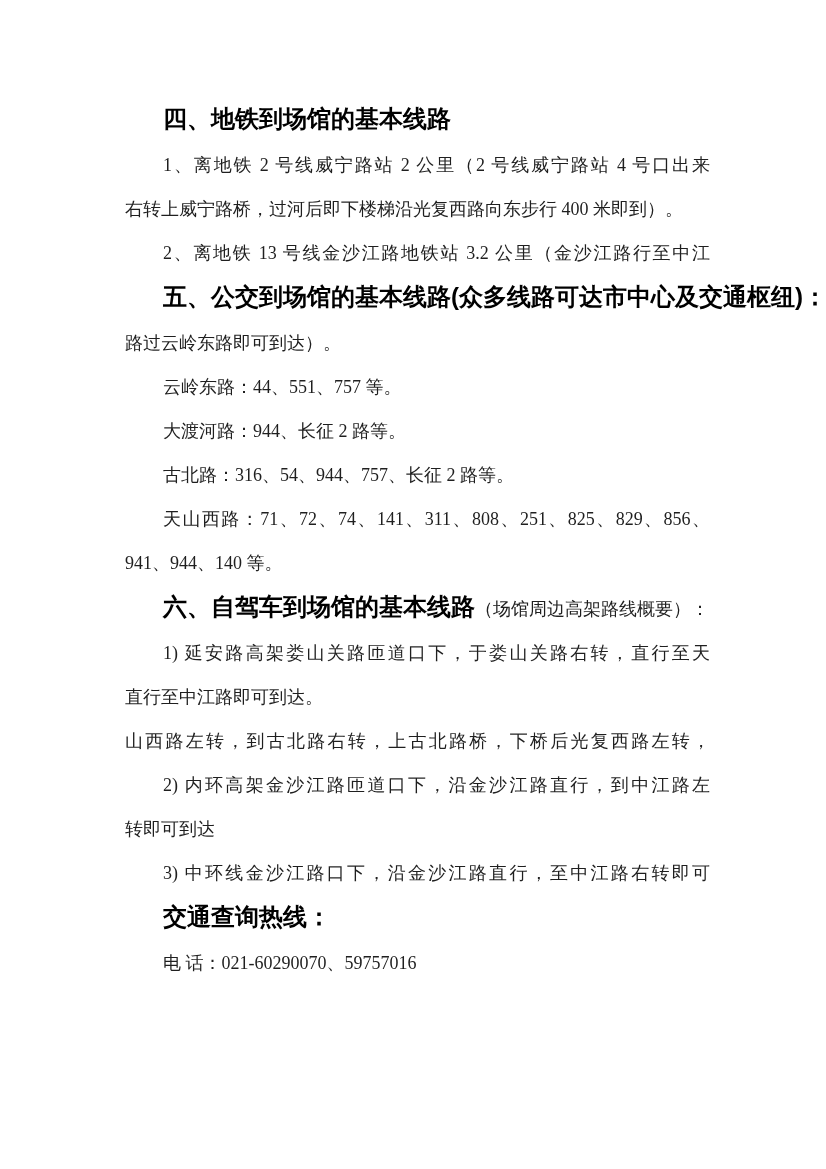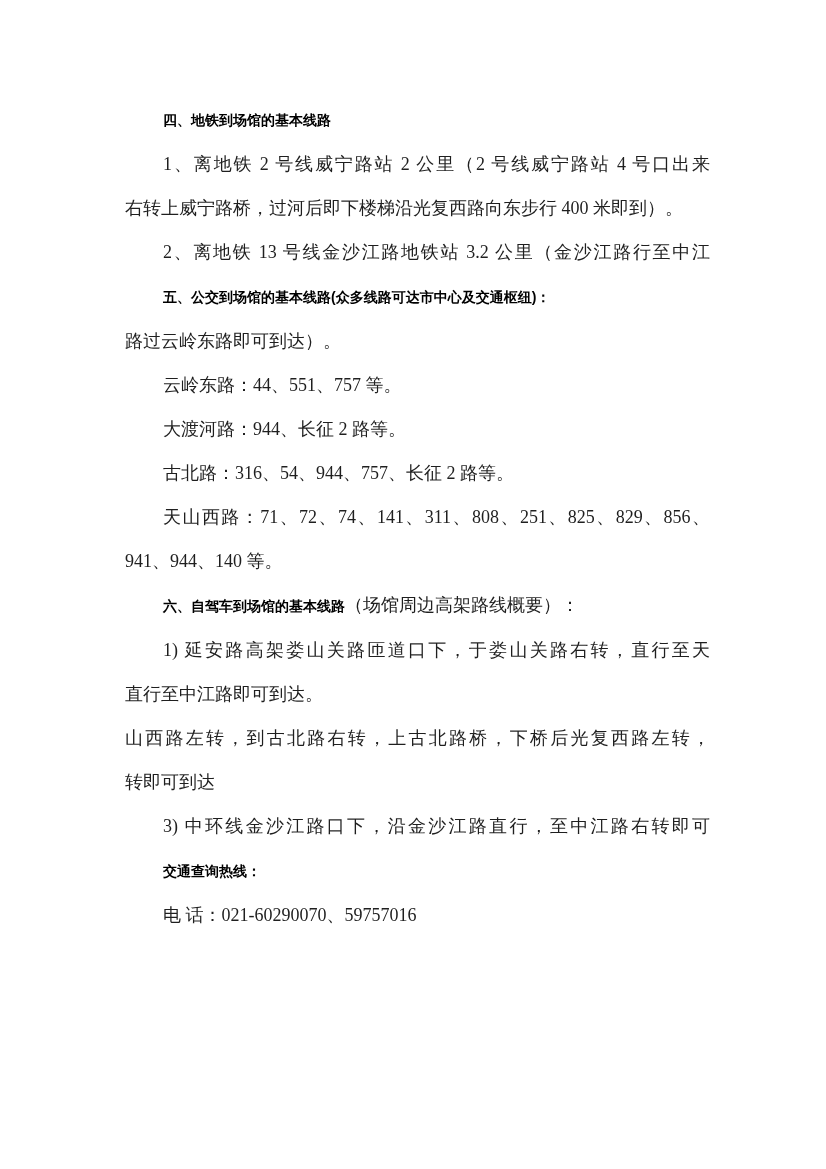--- a/index.html
+++ b/index.html
@@ -33,21 +33,21 @@
     text-align: justify;
     text-align-last: justify;
     text-justify: inter-character;
   }
   .line.indent {
     padding-left: 38px;
   }
   .seg.bold {
     font-family: "Liberation Sans", "DejaVu Sans", sans-serif;
     font-weight: bold;
-    font-size: 14px;
+    font-size: 24px;
     color: #000000;
   }
 </style>
 </head>
 <body>
 
 <div class="page">
   <div class="content">
       <div class="line indent"><span class="seg bold">四、地铁到场馆的基本线路</span></div>
       <div class="line fill indent"><span class="seg">1、离地铁 2 号线威宁路站 2 公里（2 号线威宁路站 4 号口出来</span></div>
@@ -57,18 +57,19 @@
       <div class="line"><span class="seg">路过云岭东路即可到达）。</span></div>
       <div class="line indent"><span class="seg">云岭东路：44、551、757 等。</span></div>
       <div class="line indent"><span class="seg">大渡河路：944、长征 2 路等。</span></div>
       <div class="line indent"><span class="seg">古北路：316、54、944、757、长征 2 路等。</span></div>
       <div class="line fill indent"><span class="seg">天山西路：71、72、74、141、311、808、251、825、829、856、</span></div>
       <div class="line"><span class="seg">941、944、140 等。</span></div>
       <div class="line indent"><span class="seg bold">六、自驾车到场馆的基本线路</span><span class="seg">（场馆周边高架路线概要）：</span></div>
       <div class="line fill indent"><span class="seg">1) 延安路高架娄山关路匝道口下，于娄山关路右转，直行至天</span></div>
       <div class="line"><span class="seg">直行至中江路即可到达。</span></div>
       <div class="line fill"><span class="seg">山西路左转，到古北路右转，上古北路桥，下桥后光复西路左转，</span></div>
+      <div class="line fill indent"><span class="seg">2) 内环高架金沙江路匝道口下，沿金沙江路直行，到中江路左</span></div>
       <div class="line"><span class="seg">转即可到达</span></div>
       <div class="line fill indent"><span class="seg">3) 中环线金沙江路口下，沿金沙江路直行，至中江路右转即可</span></div>
       <div class="line indent"><span class="seg bold">交通查询热线：</span></div>
       <div class="line indent"><span class="seg">电 话：021-60290070、59757016</span></div>
     </div>
 </div>
 
 </body></html>

